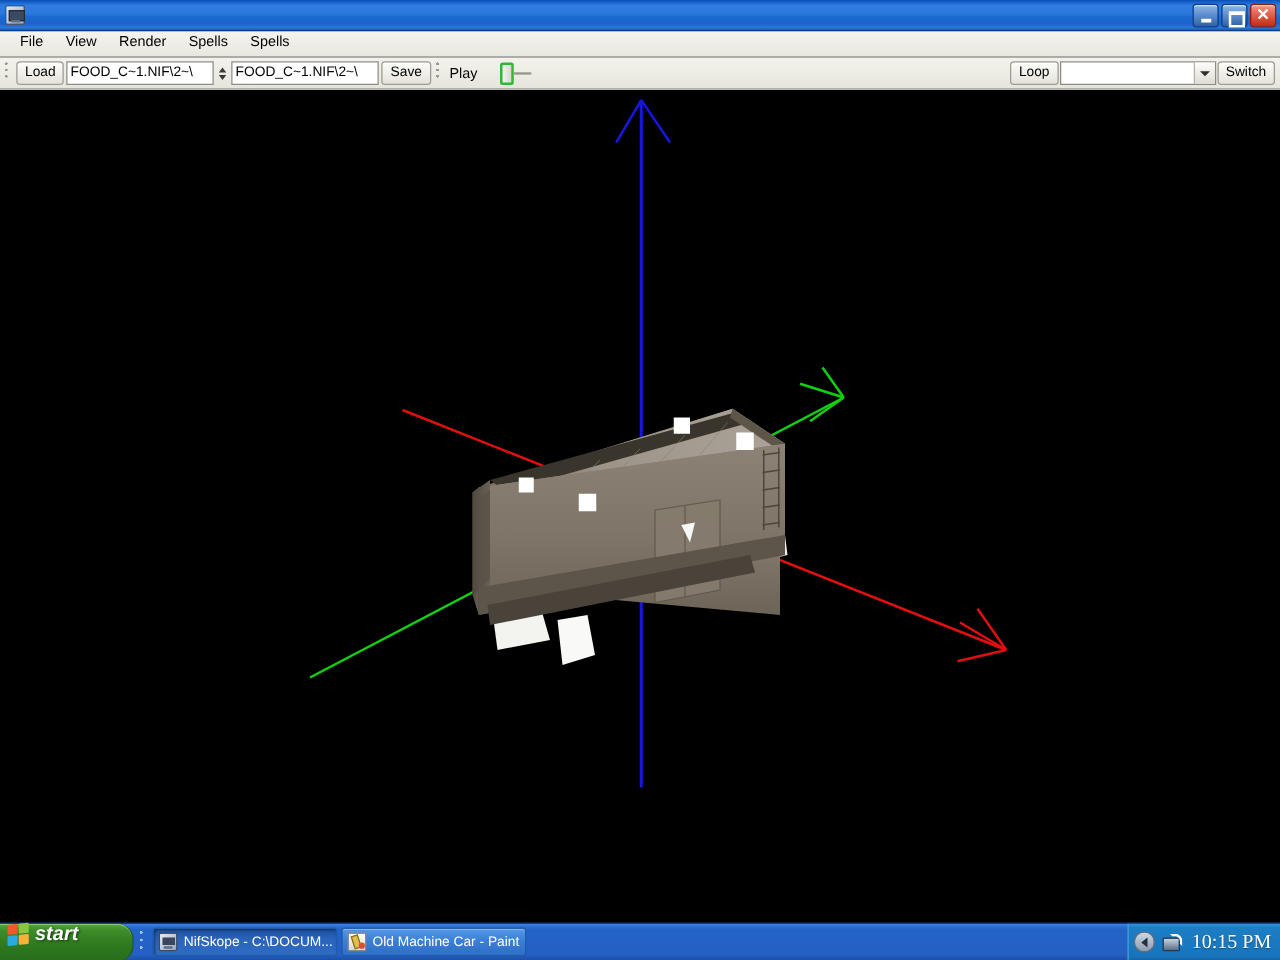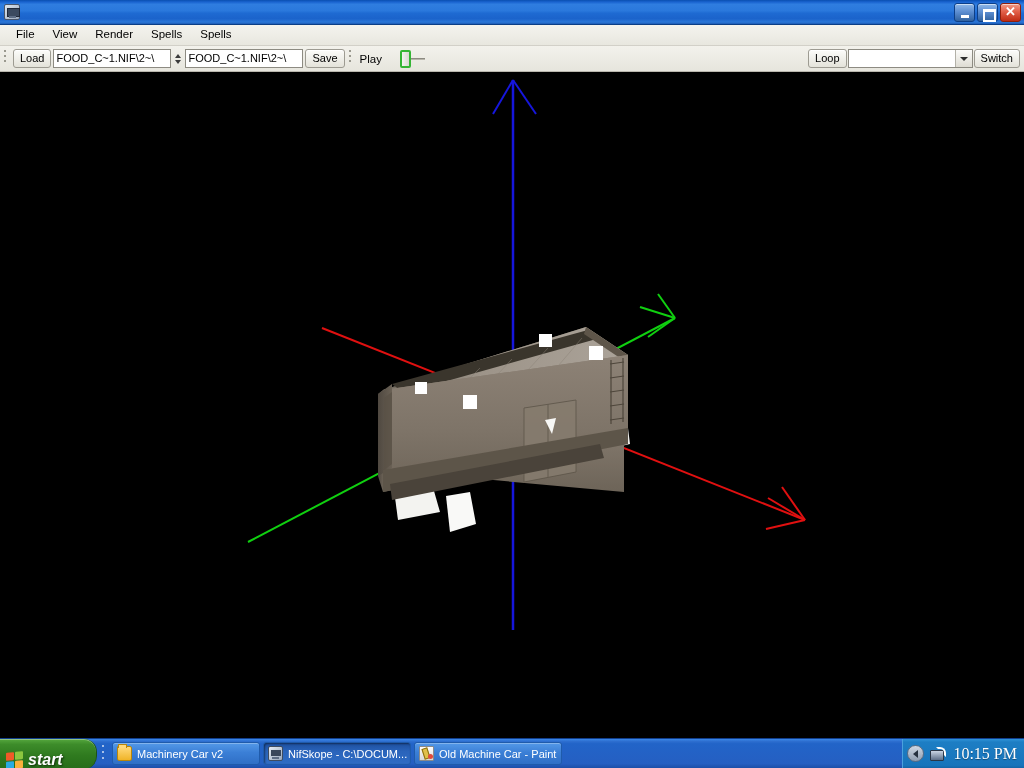--- a/index.html
+++ b/index.html
@@ -151,25 +151,25 @@
 
   
   .taskbar{
     position:absolute; left:0; bottom:0; width:1024px; height:30px;
     background:linear-gradient(to bottom,
       #3b87e8 0%, #2e6fd0 8%, #2264c8 16%, #255fc2 85%, #1c4fa8 100%);
     border-top:1px solid #113f8e;
     display:flex; align-items:center;
   }
   .startbtn{
-    width:97px; height:30px; flex:0 0 auto; position:relative;
+    width:107px; height:30px; flex:0 0 auto; position:relative;
     background:linear-gradient(to bottom,#56a83e 0%,#3d8c2a 18%,#2f7a1f 55%,#266d19 100%);
     border-right:1px solid #1c5412;
     border-radius:0 13px 13px 0;
-    display:flex; align-items:flex-end; padding-left:6px;
+    display:flex; align-items:flex-start; padding-left:6px;
     box-shadow: inset 0 1px 0 rgba(255,255,255,.35);
   }
   .start-flag{
     width:17px; height:17px; margin-right:5px; flex:0 0 auto;
     display:grid; grid-template-columns:1fr 1fr; grid-template-rows:1fr 1fr; gap:1.5px;
     transform:skewY(-6deg);
   }
   .start-flag span{ display:block; border-radius:1px; }
   .sf1{background:#f05a28;} .sf2{background:#8cc63f;}
   .sf3{background:#29abe2;} .sf4{background:#fbb03b;}
@@ -430,24 +430,20 @@
         <span class="sf1"></span>
           <span class="sf2"></span>
         <span class="sf3"></span>
           <span class="sf4"></span>
       </div>
       <div class="start-text">start</div>
     </div>
 
     <div class="tb-grip2"></div>
 
-    <div class="taskbtn">
-      <span class="tbico ico-folder"></span>
-      <span>Machinery Car v2</span>
-    </div>
 
     <div class="taskbtn active">
       <span class="tbico ico-nif"></span>
       <span>NifSkope - C:\DOCUM...</span>
     </div>
 
     <div class="taskbtn">
       <span class="tbico ico-paint"></span>
       <span>Old Machine Car - Paint</span>
     </div>

